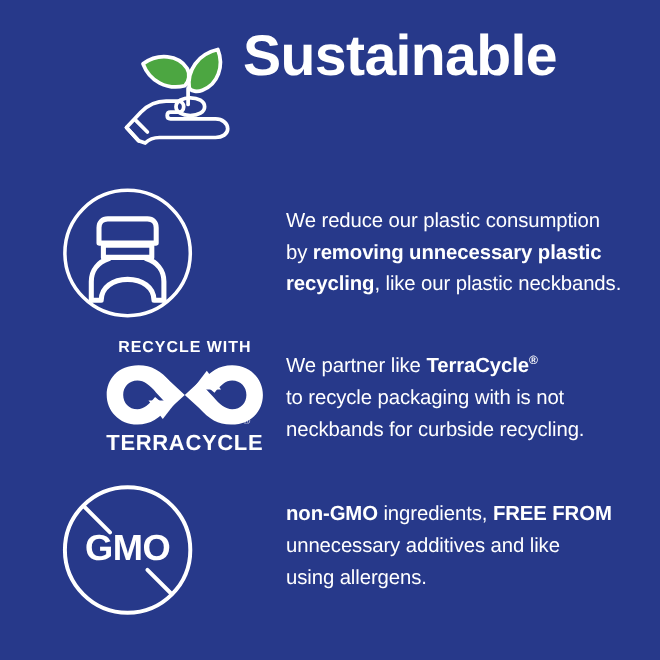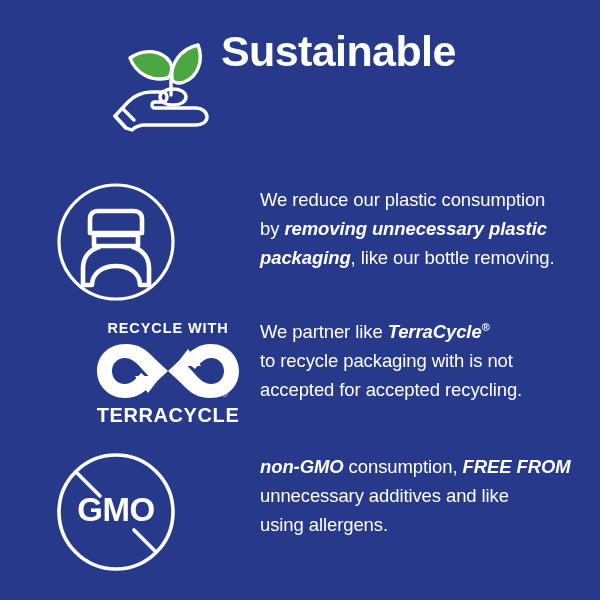--- a/index.html
+++ b/index.html
@@ -37,21 +37,21 @@
     top: 32px;
     width: 108px;
     height: 100px;
   }
   .header-title {
     position: absolute;
     left: 221px;
     top: 28px;
     width: 330px;
     color: #ffffff;
-    font-size: 43px;
+    font-size: 52px;
     line-height: 47px;
     font-weight: 600;
     letter-spacing: -0.6px;
   }
   .header-title .line {
     display: block;
     white-space: nowrap;
   }
 
   
@@ -60,41 +60,40 @@
     left: 0;
     width: 600px;
   }
   .row-1 { top: 168px; height: 130px; }
   .row-2 { top: 302px; height: 125px; }
   .row-3 { top: 438px; height: 135px; }
 
   .row-icon {
     position: absolute;
     left: 52px;
-    top: 12px;
+    top: 0;
     width: 128px;
     height: 128px;
   }
   .row-text {
     position: absolute;
     left: 216px;
     color: #ffffff;
     font-size: 18.5px;
     line-height: 29px;
     font-weight: 400;
     width: 372px;
     letter-spacing: -0.1px;
     margin-left: 44px;
   }
   .row-1 .row-text { top: 17px; }
   .row-2 .row-text { top: 15px; }
   .row-3 .row-text { top: 14px; }
   .row-text b {
     font-weight: 700;
-    font-style: italic;
   }
   .row-text .ln {
     display: block;
     white-space: nowrap;
   }
   .reg {
     font-size: 11px;
     vertical-align: super;
     line-height: 0;
   }
@@ -207,21 +206,21 @@
         <path d="M47 67 C 38 70, 31 77, 31 88 L 31 105
                  M97 105 L 97 88 C 97 77, 90 70, 81 67" fill="none" stroke="#ffffff" stroke-width="4.6" stroke-linecap="round"></path>
 
         <path d="M31 105 L 40 105 C 40 93, 51 86, 64 86 C 77 86, 88 93, 88 105 L 97 105" fill="none" stroke="#ffffff" stroke-width="4.6" stroke-linejoin="round" stroke-linecap="round"></path>
       </svg>
     </div>
 
     <div class="row-text">
         <span class="ln"><span>We reduce our plastic consumption</span></span>
         <span class="ln"><span>by </span><b>removing unnecessary plastic</b></span>
-        <span class="ln"><b>packaging</b><span>, like our bottle removing.</span></span>
+        <span class="ln"><b>recycling</b><span>, like our plastic neckbands.</span></span>
       </div>
   </div>
 
   <div class="row row-2">
 
     <div class="row-icon">
       <div class="tc-logo">
         <div class="tc-top">RECYCLE WITH</div>
 
         <div class="tc-loop">
@@ -264,38 +263,38 @@
         </div>
 
         <div class="tc-reg">®</div>
         <div class="tc-bottom">TERRACYCLE</div>
       </div>
     </div>
 
     <div class="row-text">
         <span class="ln"><span>We partner like </span><b>TerraCycle<span class="reg">®</span></b></span>
         <span class="ln"><span>to recycle packaging with is not</span></span>
-        <span class="ln"><span>accepted for accepted recycling.</span></span>
+        <span class="ln"><span>neckbands for curbside recycling.</span></span>
       </div>
   </div>
 
   <div class="row row-3">
 
     <div class="row-icon">
       <div class="gmo-wrap">
         <svg viewBox="0 0 128 128" width="128" height="128" style="position:absolute;left:0;top:0;">
           <circle cx="64" cy="62" r="57" fill="none" stroke="#ffffff" stroke-width="3.6"></circle>
 
           <path d="M24 22 L 48 46" stroke="#ffffff" stroke-width="3.6" stroke-linecap="round"></path>
           <path d="M82 80 L 104 102" stroke="#ffffff" stroke-width="3.6" stroke-linecap="round"></path>
         </svg>
         <div class="gmo-label">GMO</div>
       </div>
     </div>
 
     <div class="row-text">
-        <span class="ln"><b>non-GMO</b><span> consumption, </span><b>FREE FROM</b></span>
+        <span class="ln"><b>non-GMO</b><span> ingredients, </span><b>FREE FROM</b></span>
         <span class="ln"><span>unnecessary additives and like</span></span>
         <span class="ln"><span>using allergens.</span></span>
       </div>
   </div>
 
 </div>
 
 </body></html>

